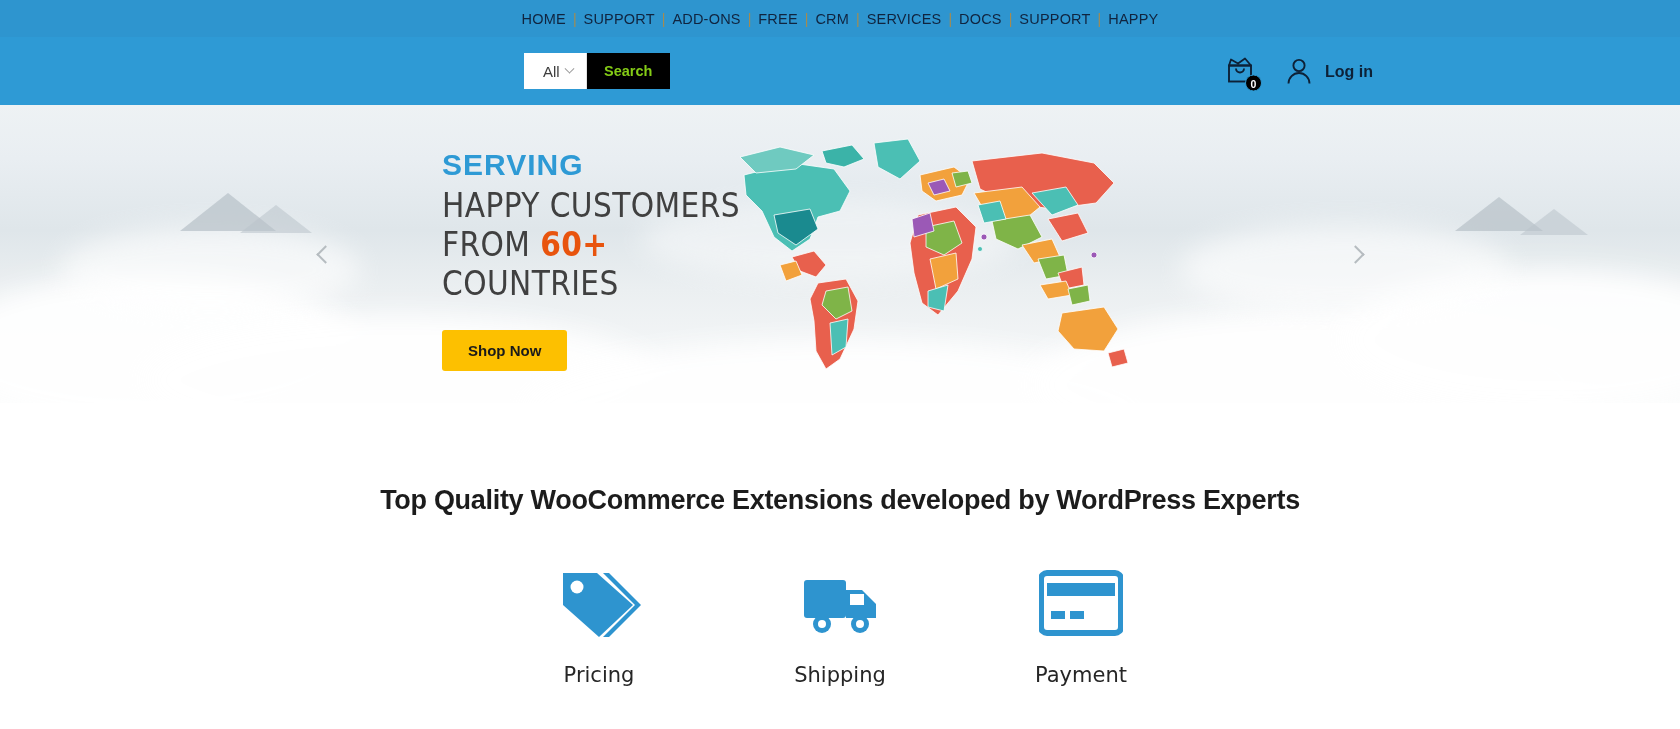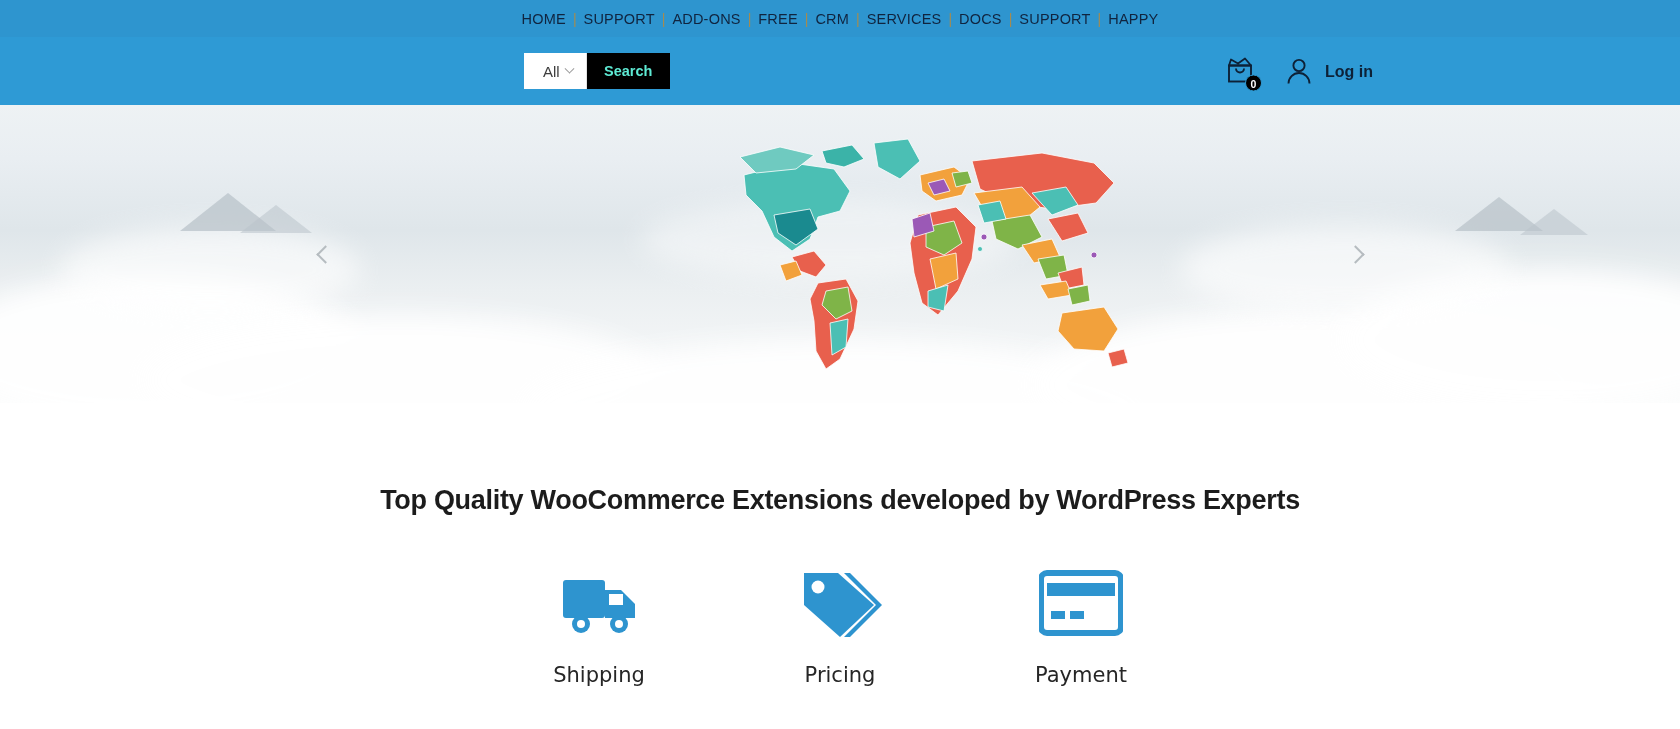--- a/index.html
+++ b/index.html
@@ -90,21 +90,21 @@
     outline: none;
     background: #fff;
     font-size: 15px;
     color: #333;
     padding: 0 14px;
     font-family: "Liberation Sans", sans-serif;
   }
   .search-input::placeholder { color: #9b9b9b; }
   .search-btn {
     background: #000;
-    color: #5eead4;
+    color: #84cc16;
     border: none;
     width: 83px;
     font-size: 14.5px;
     font-weight: bold;
     cursor: pointer;
     font-family: "Liberation Sans", sans-serif;
   }
 
   .header-right {
     position: absolute;
@@ -311,20 +311,29 @@
   <div class="cloud" style="left:60px;  top:120px;  width:300px; height:90px; opacity:.6;"></div>
   <div class="cloud" style="left:1180px;top:118px;  width:330px; height:92px; opacity:.6;"></div>
   <div class="cloud" style="left:640px; top:95px;   width:380px; height:80px; opacity:.45;"></div>
   <div class="mountain" style="left:180px; top:88px;  border-width:0 48px 38px 48px;"></div>
   <div class="mountain" style="left:240px; top:100px; border-width:0 36px 28px 36px; opacity:.55;"></div>
   <div class="mountain" style="left:1455px;top:92px;  border-width:0 44px 34px 44px;"></div>
   <div class="mountain" style="left:1520px;top:104px; border-width:0 34px 26px 34px; opacity:.55;"></div>
 
   <div class="hero-inner">
 
+    <div class="hero-text">
+      <div class="h-serving">SERVING</div>
+      <div class="h-main">
+        <div>HAPPY CUSTOMERS</div>
+        <div><span>FROM </span><span class="num">60+</span></div>
+        <div>COUNTRIES</div>
+      </div>
+      <button class="shop-btn">Shop Now</button>
+    </div>
 
     <svg class="worldmap" viewBox="0 0 420 250">
       <g stroke="#ffffff" stroke-width="0.8">
 
         <path d="M22 42 L70 30 L112 36 L128 58 L118 78 L96 84 L88 106 L70 118 L52 104 L40 78 L24 62 Z" fill="#4bbfb4"></path>
         <path d="M52 82 L88 76 L96 96 L74 112 L56 100 Z" fill="#1a8a8f"></path>
         <path d="M18 24 L58 14 L92 22 L74 36 L34 40 Z" fill="#6fcac0"></path>
         <path d="M100 18 L130 12 L142 26 L122 34 L104 30 Z" fill="#3bb3a8"></path>
 
         <path d="M152 10 L186 6 L198 28 L178 46 L156 34 Z" fill="#4bbfb4"></path>
@@ -375,49 +384,49 @@
   </div>
   <div class="arrow arrow-next">
     <span class="ch"></span>
   </div>
 </section>
 
 <section class="features">
   <h2 class="feat-heading">Top Quality WooCommerce Extensions developed by WordPress Experts</h2>
 
   <div class="feat-row">
+
+    <div class="feat">
+      <div class="feat-ico">
+        <svg width="84" height="76" viewBox="0 0 84 76">
+          <path d="M6 8 L40 8 L76 40 L42 72 L6 40 Z" fill="#2e94cf"></path>
+          <circle cx="20" cy="22" r="6.5" fill="#ffffff"></circle>
+          <path d="M46 8 L52 8 L84 40 L52 72 L46 72 L78 40 Z" fill="#2e94cf"></path>
+        </svg>
+      </div>
+      <div class="feat-label">Pricing</div>
+    </div>
 
     <div class="feat">
       <div class="feat-ico">
         <svg width="76" height="70" viewBox="0 0 76 70">
           <rect x="2" y="12" width="42" height="38" rx="3" fill="#2e94cf"></rect>
           <path d="M44 22 L60 22 L74 36 L74 50 L44 50 Z" fill="#2e94cf"></path>
           <rect x="48" y="26" width="14" height="11" fill="#ffffff"></rect>
           <circle cx="20" cy="56" r="9" fill="#2e94cf"></circle>
           <circle cx="20" cy="56" r="4" fill="#ffffff"></circle>
           <circle cx="58" cy="56" r="9" fill="#2e94cf"></circle>
           <circle cx="58" cy="56" r="4" fill="#ffffff"></circle>
         </svg>
       </div>
       <div class="feat-label">Shipping</div>
     </div>
 
     <div class="feat">
       <div class="feat-ico">
-        <svg width="84" height="76" viewBox="0 0 84 76">
-          <path d="M6 8 L40 8 L76 40 L42 72 L6 40 Z" fill="#2e94cf"></path>
-          <circle cx="20" cy="22" r="6.5" fill="#ffffff"></circle>
-          <path d="M46 8 L52 8 L84 40 L52 72 L46 72 L78 40 Z" fill="#2e94cf"></path>
-        </svg>
-      </div>
-      <div class="feat-label">Pricing</div>
-    </div>
-
-    <div class="feat">
-      <div class="feat-ico">
         <svg width="84" height="68" viewBox="0 0 84 68">
           <rect x="2" y="4" width="80" height="60" rx="6" fill="none" stroke="#2e94cf" stroke-width="6"></rect>
           <rect x="8" y="14" width="68" height="13" fill="#2e94cf"></rect>
           <rect x="12" y="42" width="14" height="8" fill="#2e94cf"></rect>
           <rect x="31" y="42" width="14" height="8" fill="#2e94cf"></rect>
         </svg>
       </div>
       <div class="feat-label">Payment</div>
     </div>
 

